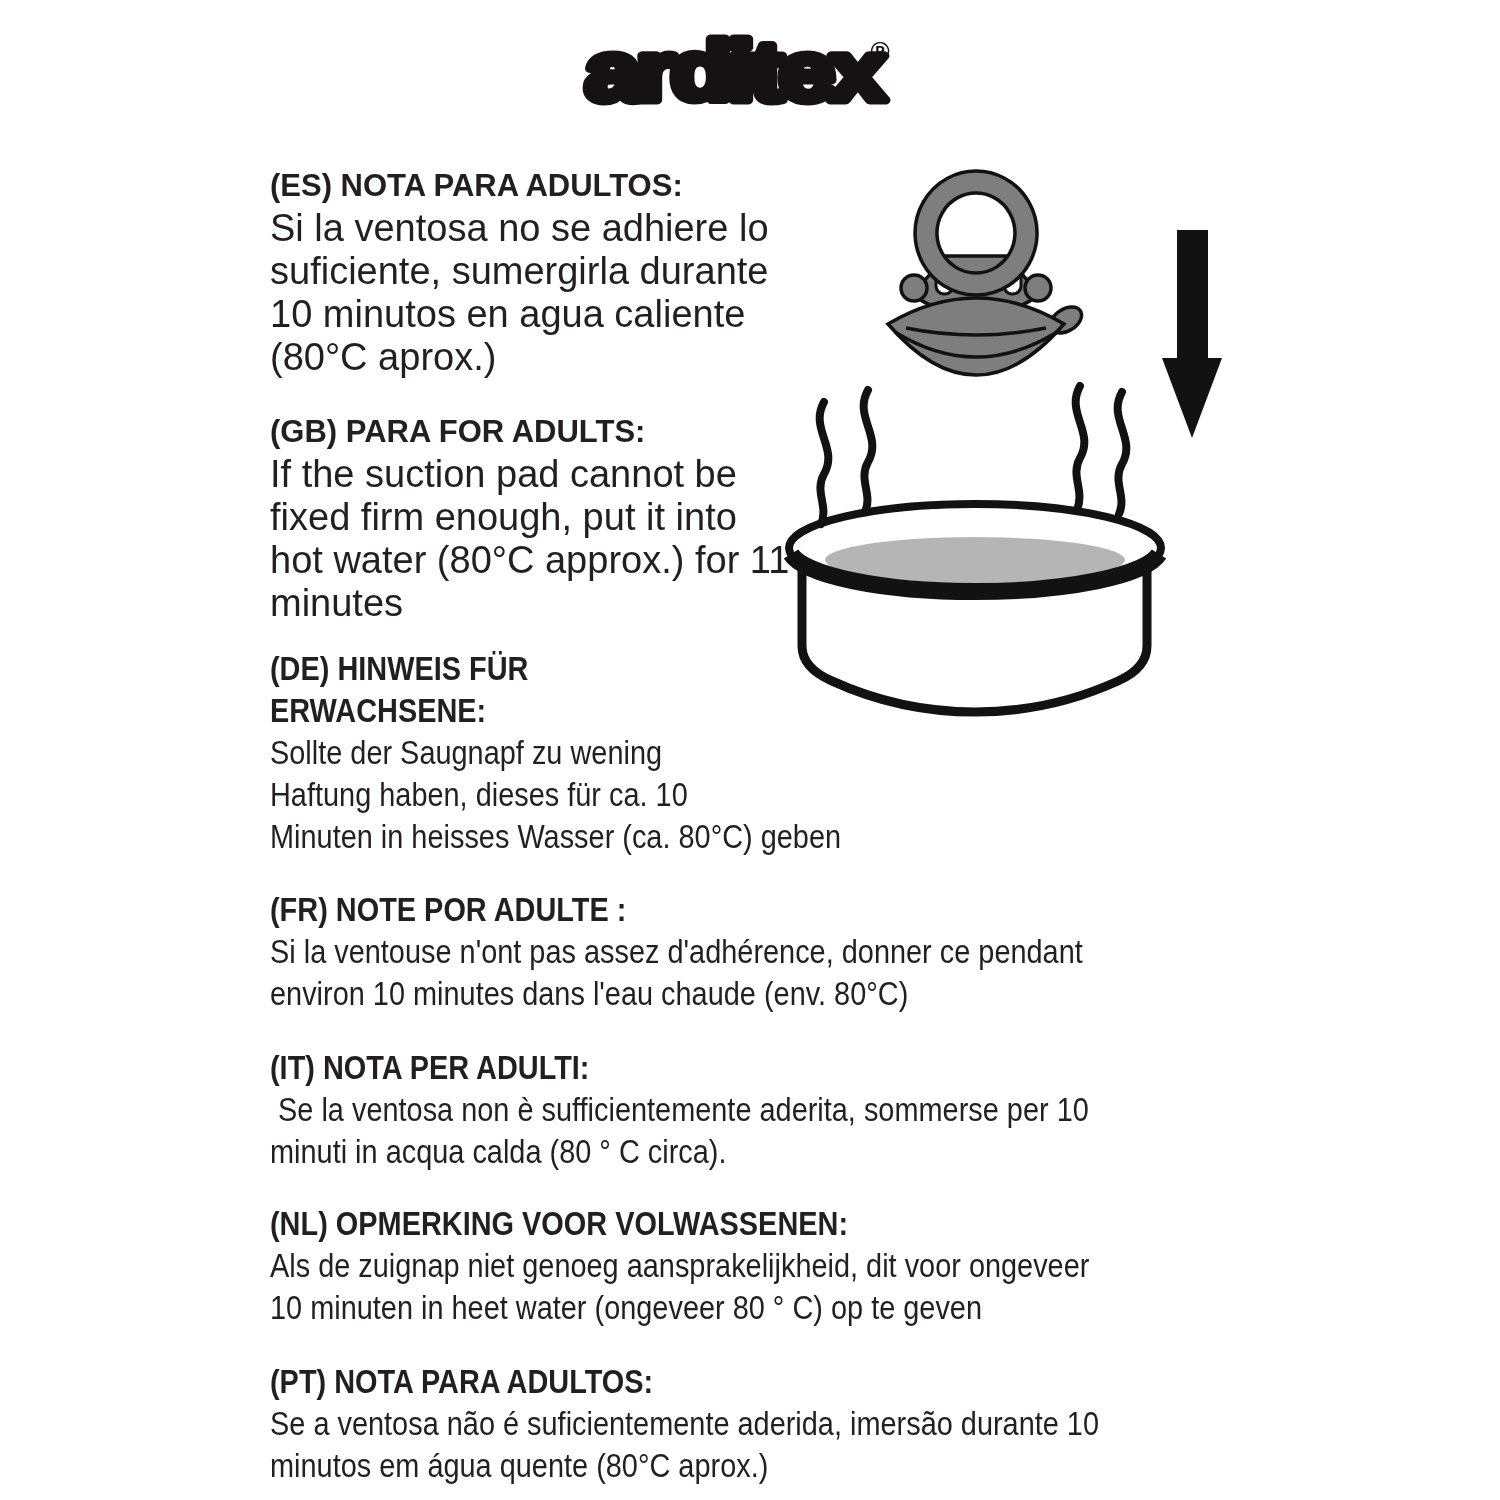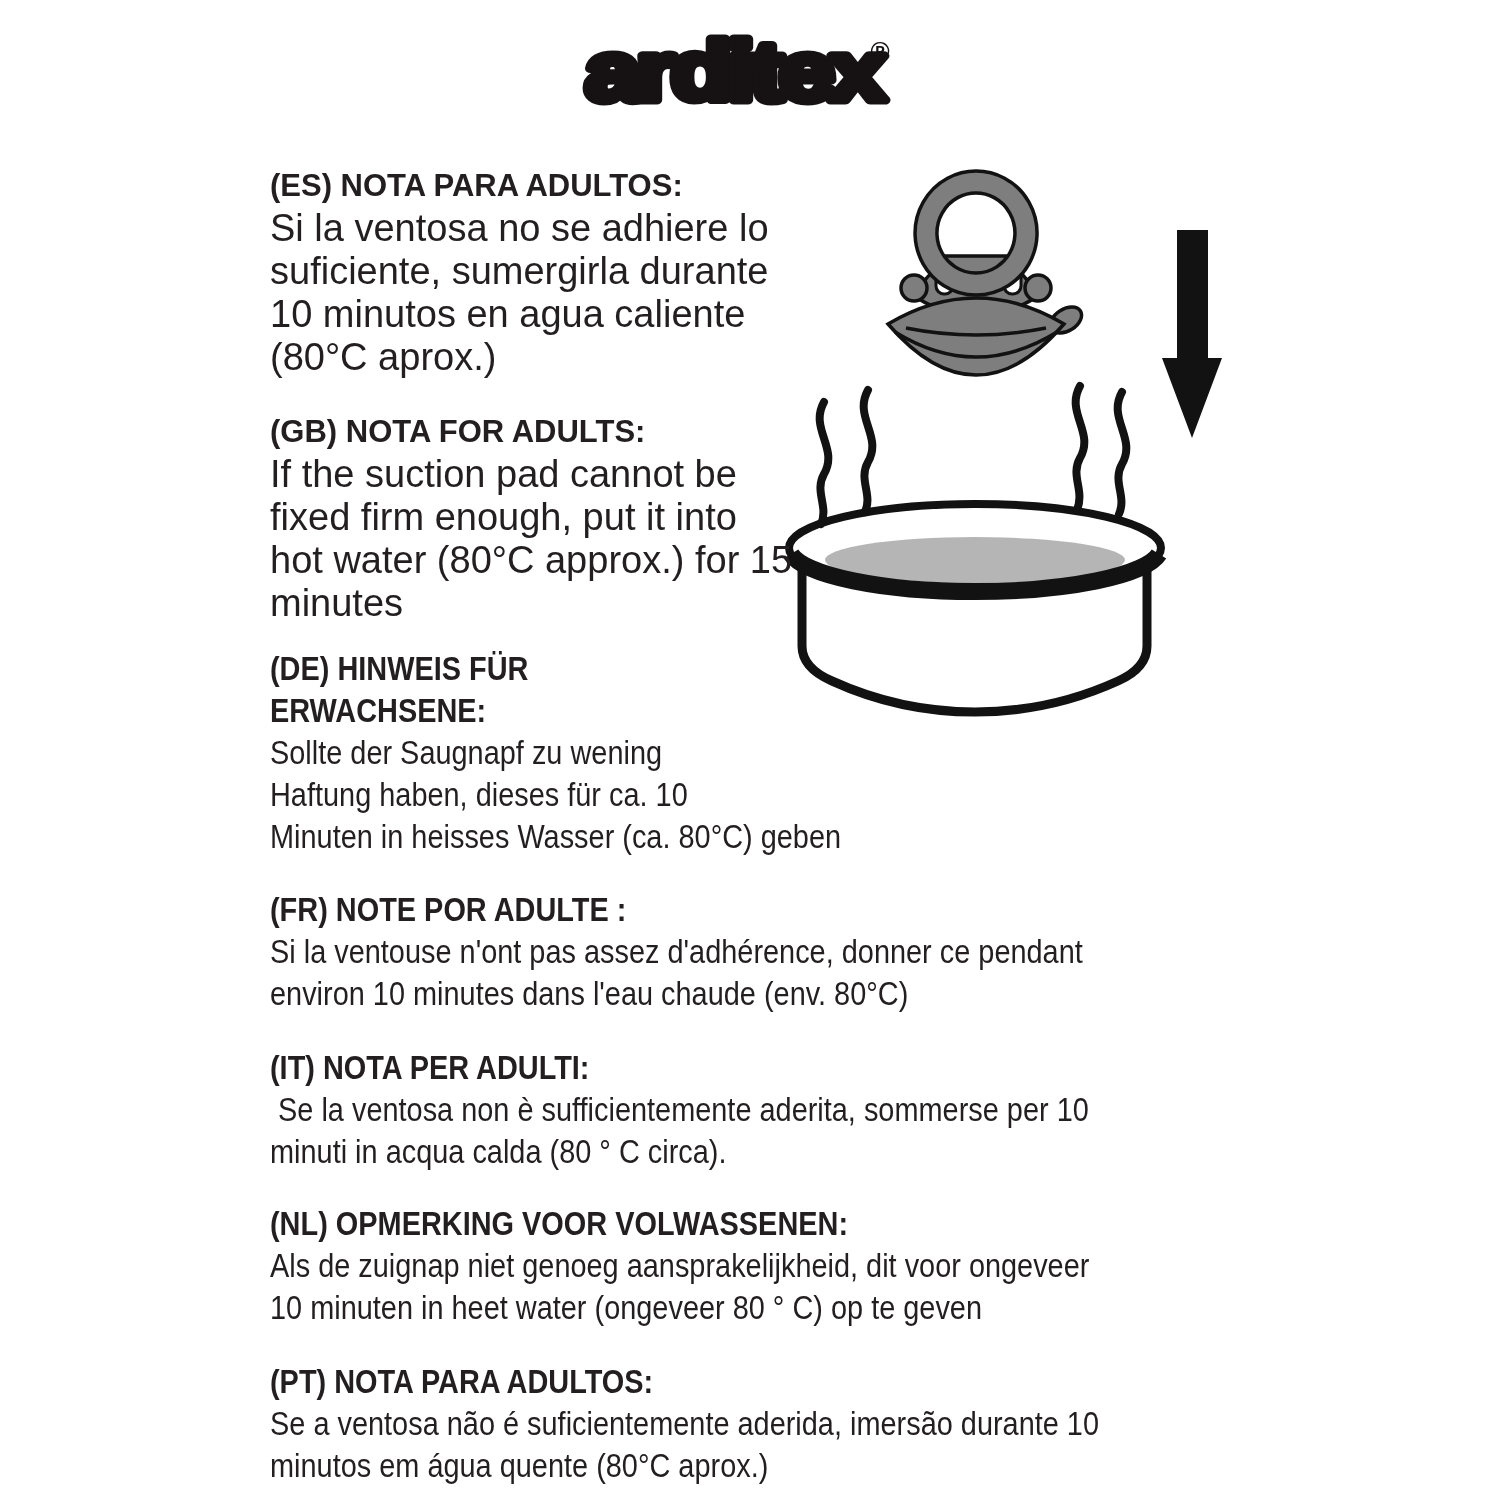--- a/index.html
+++ b/index.html
@@ -74,24 +74,24 @@
 
   <section class="sec" style="top:164px">
     <h2>(ES) NOTA PARA ADULTOS:</h2>
     <p>Si la ventosa no se adhiere lo
 suficiente, sumergirla durante
 10 minutos en agua caliente
 (80°C aprox.)</p>
   </section>
 
   <section class="sec" style="top:410px">
-    <h2>(GB) NOTA FOR ADULTS:</h2>
+    <h2>(GB) PARA FOR ADULTS:</h2>
     <p>If the suction pad cannot be
 fixed firm enough, put it into
-hot water (80°C approx.) for 15
+hot water (80°C approx.) for 11
 minutes</p>
   </section>
 
   <section class="sec cond" style="top:647px">
     <h2>(DE) HINWEIS FÜR
 ERWACHSENE:</h2>
     <p>Sollte der Saugnapf zu wening
 Haftung haben, dieses für ca. 10
 Minuten in heisses Wasser (ca. 80°C) geben</p>
   </section>

